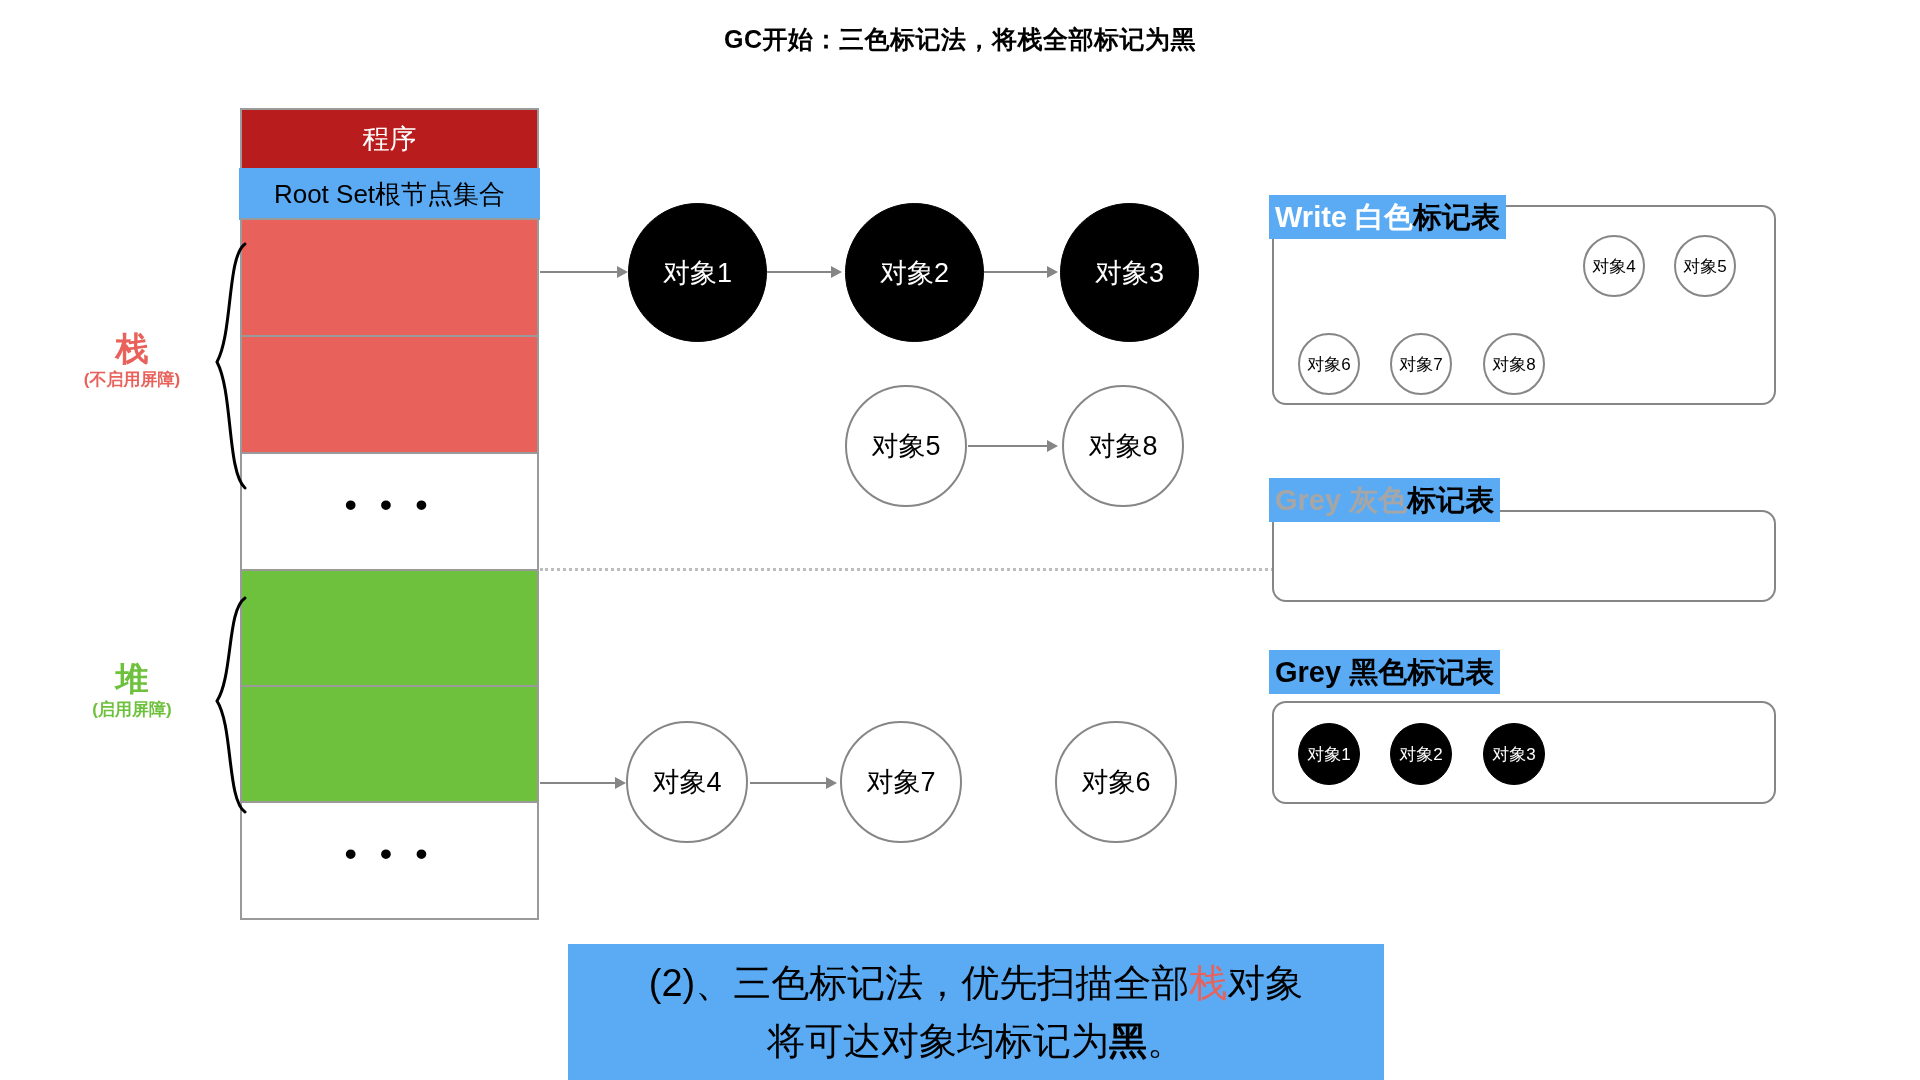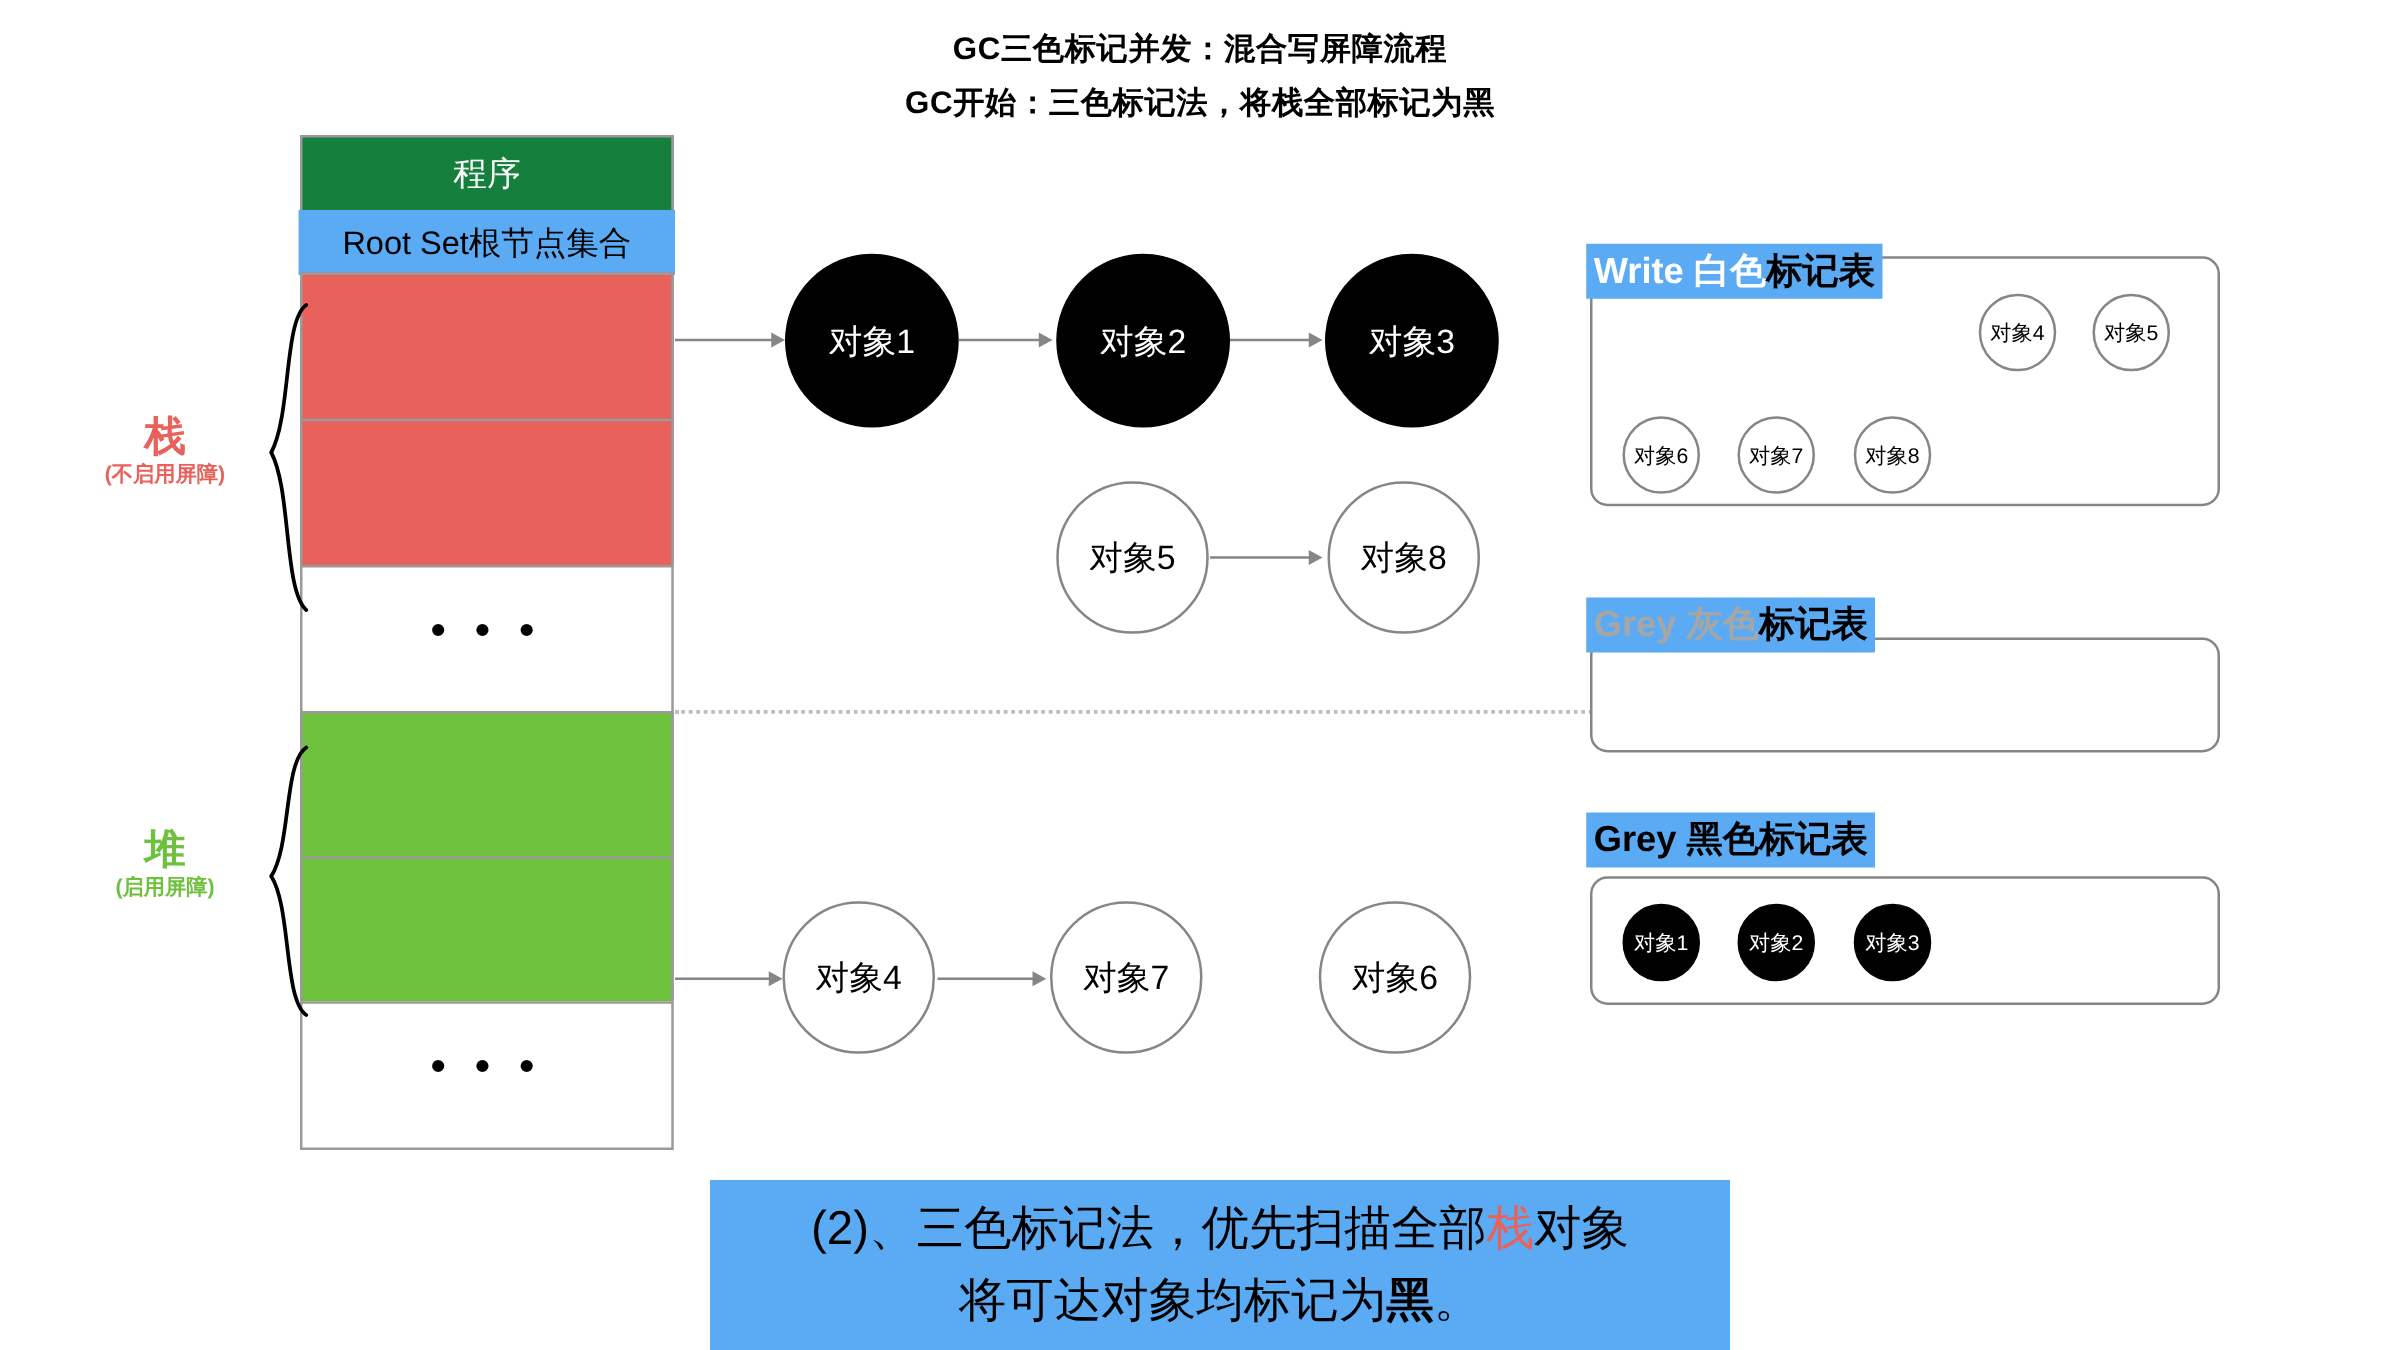--- a/index.html
+++ b/index.html
@@ -49,21 +49,21 @@
     display: flex;
     align-items: center;
     justify-content: center;
     font-size: 27px;
     border: 2px solid #9a9a9a;
     margin-bottom: -2px;
     position: relative;
   }
   .blk-program {
     height: 62px;
-    background: #15803d;
+    background: #b91c1c;
     color: #ffffff;
     border-color: #9a9a9a;
   }
   .blk-rootset {
     height: 52px;
     background: #5aabf4;
     color: #000000;
     font-size: 26px;
     border-color: #5aabf4;
     width: 301px;
@@ -226,21 +226,20 @@
   .caption .hl-black { font-weight: bold; }
   .caption .line1 { display: block; }
   .caption .line2 { display: block; }
 </style>
 </head>
 <body>
 
 <div class="canvas">
 
   <div class="title-block">
-    <span class="title-line">GC三色标记并发：混合写屏障流程</span>
     <span class="title-line">GC开始：三色标记法，将栈全部标记为黑</span>
   </div>
 
   <div class="mem-col">
     <div class="mem-block blk-program">程序</div>
     <div class="mem-block blk-rootset">Root Set根节点集合</div>
     <div class="mem-block blk-red"></div>
     <div class="mem-block blk-red"></div>
     <div class="mem-block blk-white dots">• • •</div>
     <div class="mem-block blk-green"></div>

